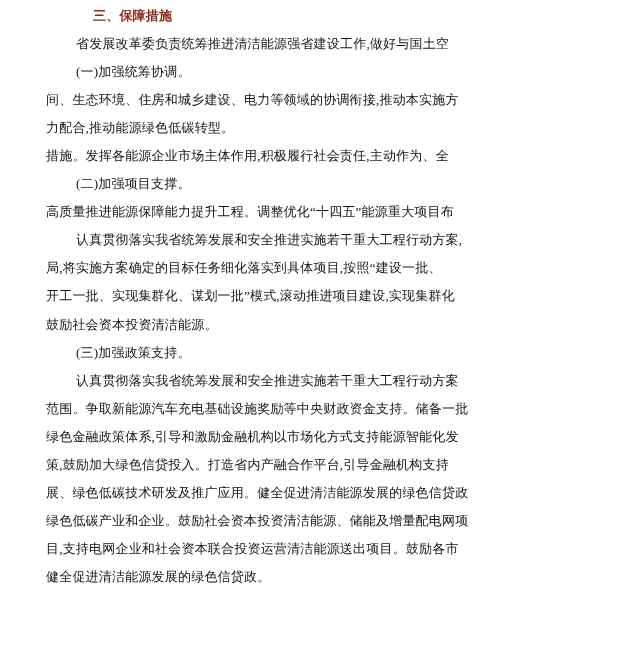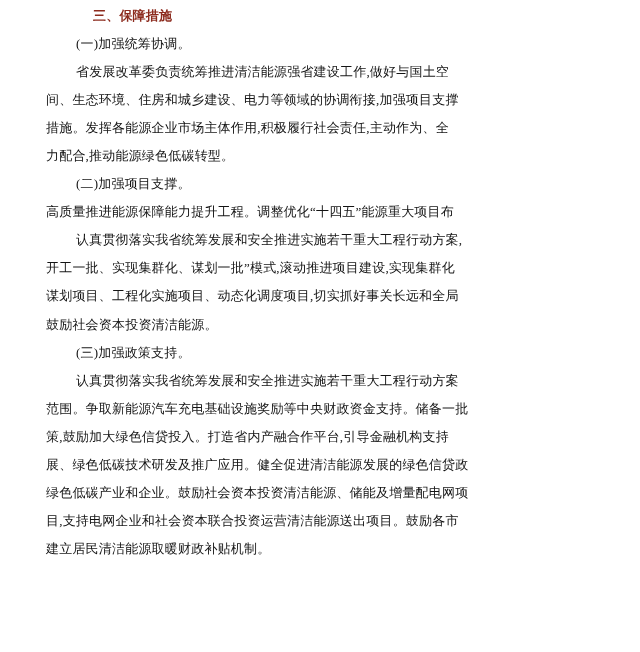--- a/index.html
+++ b/index.html
@@ -36,33 +36,34 @@
   .line.indent {
     padding-left: 30px;
   }
 </style>
 </head>
 <body>
 
 <div class="page">
   <div class="textcol">
     <div class="line title">三、保障措施</div>
+    <div class="line indent">省发展改革委负责统筹推进清洁能源强省建设工作,做好与国土空</div>
     <div class="line indent">(一)加强统筹协调。</div>
-    <div class="line indent">省发展改革委负责统筹推进清洁能源强省建设工作,做好与国土空</div>
-    <div class="line">间、生态环境、住房和城乡建设、电力等领域的协调衔接,加强项目支撑</div>
+    <div class="line">间、生态环境、住房和城乡建设、电力等领域的协调衔接,推动本实施方</div>
+    <div class="line">力配合,推动能源绿色低碳转型。</div>
     <div class="line">措施。发挥各能源企业市场主体作用,积极履行社会责任,主动作为、全</div>
-    <div class="line">力配合,推动能源绿色低碳转型。</div>
     <div class="line indent">(二)加强项目支撑。</div>
     <div class="line">高质量推进能源保障能力提升工程。调整优化“十四五”能源重大项目布</div>
     <div class="line indent">认真贯彻落实我省统筹发展和安全推进实施若干重大工程行动方案,</div>
+    <div class="line">局,将实施方案确定的目标任务细化落实到具体项目,按照“建设一批、</div>
     <div class="line">开工一批、实现集群化、谋划一批”模式,滚动推进项目建设,实现集群化</div>
-    <div class="line">谋划项目、工程化实施项目、动态化调度项目,切实抓好事关长远和全局</div>
     <div class="line">鼓励社会资本投资清洁能源。</div>
     <div class="line indent">(三)加强政策支持。</div>
     <div class="line indent">认真贯彻落实我省统筹发展和安全推进实施若干重大工程行动方案</div>
     <div class="line">范围。争取新能源汽车充电基础设施奖励等中央财政资金支持。储备一批</div>
+    <div class="line">绿色金融政策体系,引导和激励金融机构以市场化方式支持能源智能化发</div>
     <div class="line">策,鼓励加大绿色信贷投入。打造省内产融合作平台,引导金融机构支持</div>
     <div class="line">展、绿色低碳技术研发及推广应用。健全促进清洁能源发展的绿色信贷政</div>
     <div class="line">绿色低碳产业和企业。鼓励社会资本投资清洁能源、储能及增量配电网项</div>
     <div class="line">目,支持电网企业和社会资本联合投资运营清洁能源送出项目。鼓励各市</div>
-    <div class="line">建立居民清洁能源取暖财政补贴机制。</div>
+    <div class="line">健全促进清洁能源发展的绿色信贷政。</div>
   </div>
 </div>
 
 </body></html>

